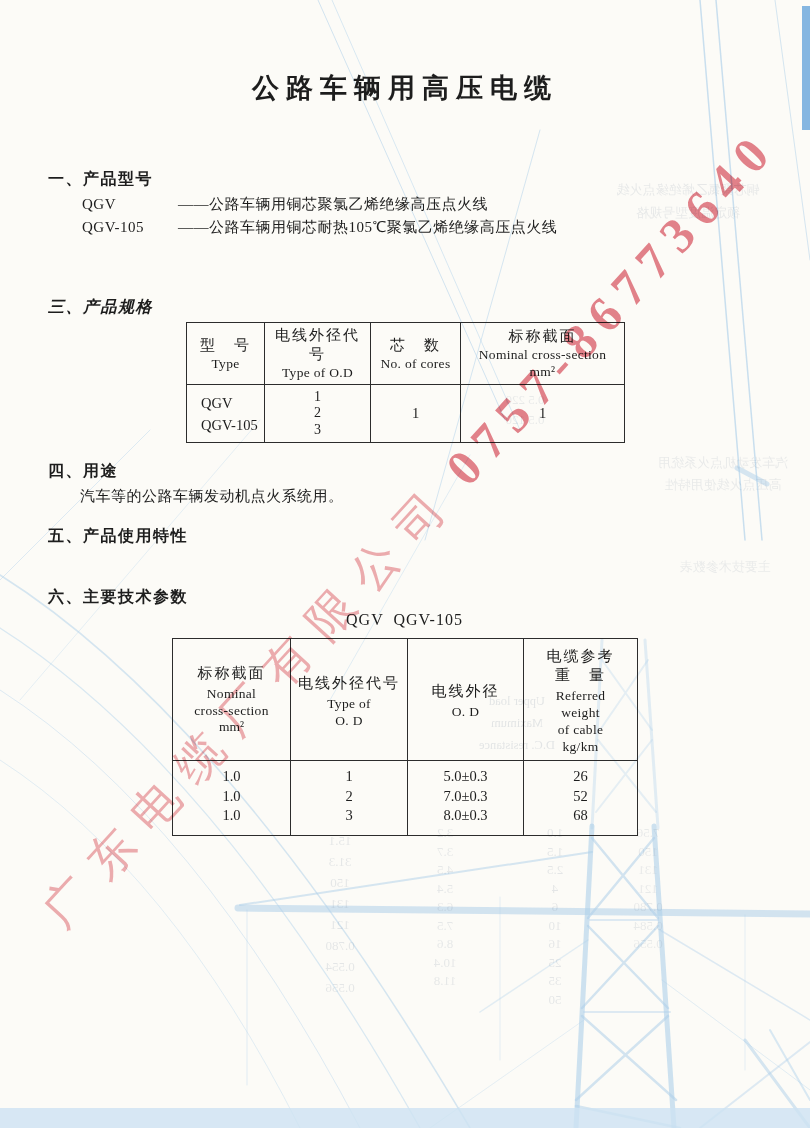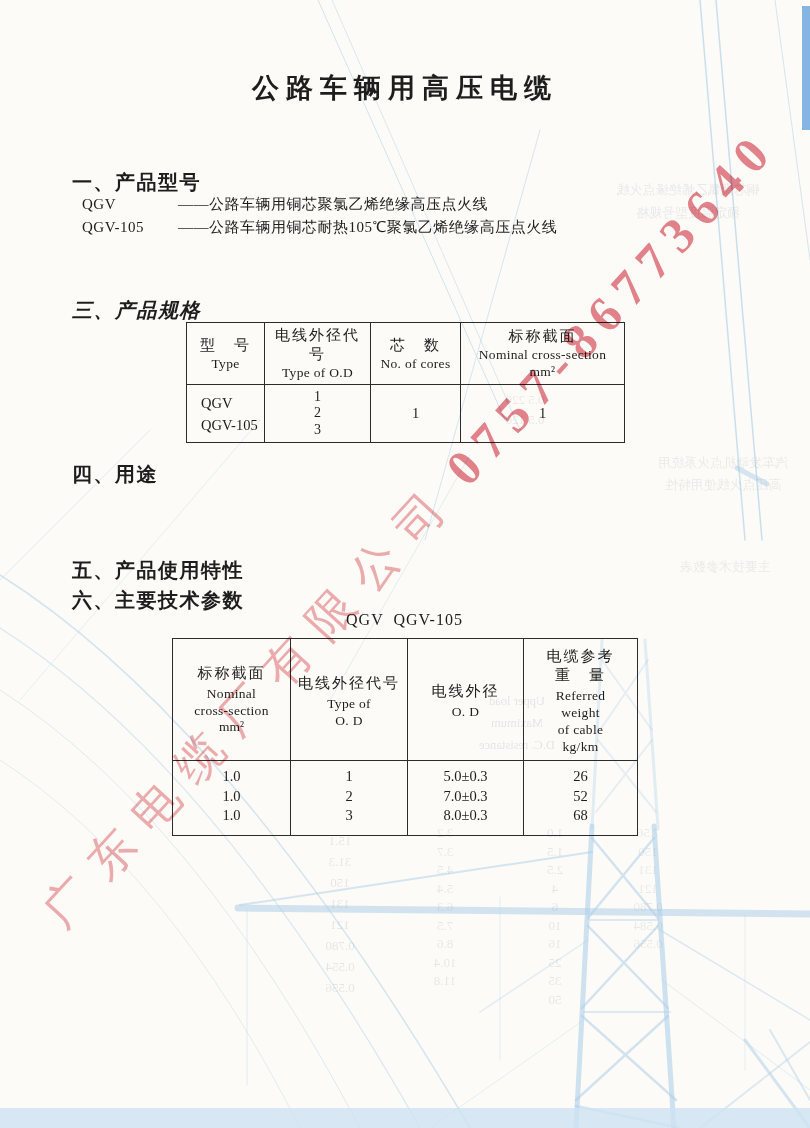--- a/index.html
+++ b/index.html
@@ -7,21 +7,21 @@
         overflow:hidden;font-family:"Liberation Serif",serif;color:#1d1d1d;}
   .bg{position:absolute;left:0;top:0;z-index:0;}
   
   .ghost{position:absolute;z-index:1;color:#7e8da0;transform:scaleX(-1);
          white-space:pre-line;filter:blur(0.7px);text-align:center;
          font-family:"Liberation Serif",serif;pointer-events:none;}
   
   .fg{position:absolute;z-index:2;}
   .title{left:0;top:70px;width:100%;text-align:center;font-size:27px;font-weight:700;
          letter-spacing:7px;}
-  .h{font-weight:700;font-size:20px;letter-spacing:1.5px;margin-left:24px;}
+  .h{font-weight:700;font-size:16px;letter-spacing:1.5px;}
   .txt{font-size:15px;letter-spacing:0.5px;}
   .model{display:inline-block;width:96px;font-size:15px;}
   .std{font-size:15.5px;font-weight:700;letter-spacing:0.5px;}
   table{position:absolute;z-index:2;border-collapse:collapse;table-layout:fixed;
         background:transparent;}
   th,td{border:1.6px solid #2c2c2c;padding:0;font-weight:400;vertical-align:middle;}
   .spread{display:flex;flex-direction:column;justify-content:space-around;align-items:center;
           height:100%;padding:3px 2px;box-sizing:border-box;}
   .tight .spread{justify-content:center;gap:0;}
   .zh{font-size:15px;letter-spacing:2px;white-space:pre-line;line-height:19px;}
@@ -204,22 +204,23 @@
             <div class="lines">1</div>
           </td>
       <td>
             <div class="lines">1</div>
           </td>
     </tr>
   </tbody>
     </table>
 
   <div class="fg h" style="left:48px;top:461px;">四、用途</div>
-
-  <div class="fg h" style="left:48px;top:557px;">五、产品使用特性</div>
+  <div class="fg txt" style="left:80px;top:487px;">汽车等的公路车辆发动机点火系统用。</div>
+
+  <div class="fg h" style="left:48px;top:526px;">五、产品使用特性</div>
 
   <div class="fg h" style="left:48px;top:587px;">六、主要技术参数</div>
 
   <div class="caption">QGV  QGV-105</div>
 
   <table style="left:172px;top:638px;width:465px;">
     <colgroup>
         <col style="width:118px">
         <col style="width:117px">
         <col style="width:116px">

